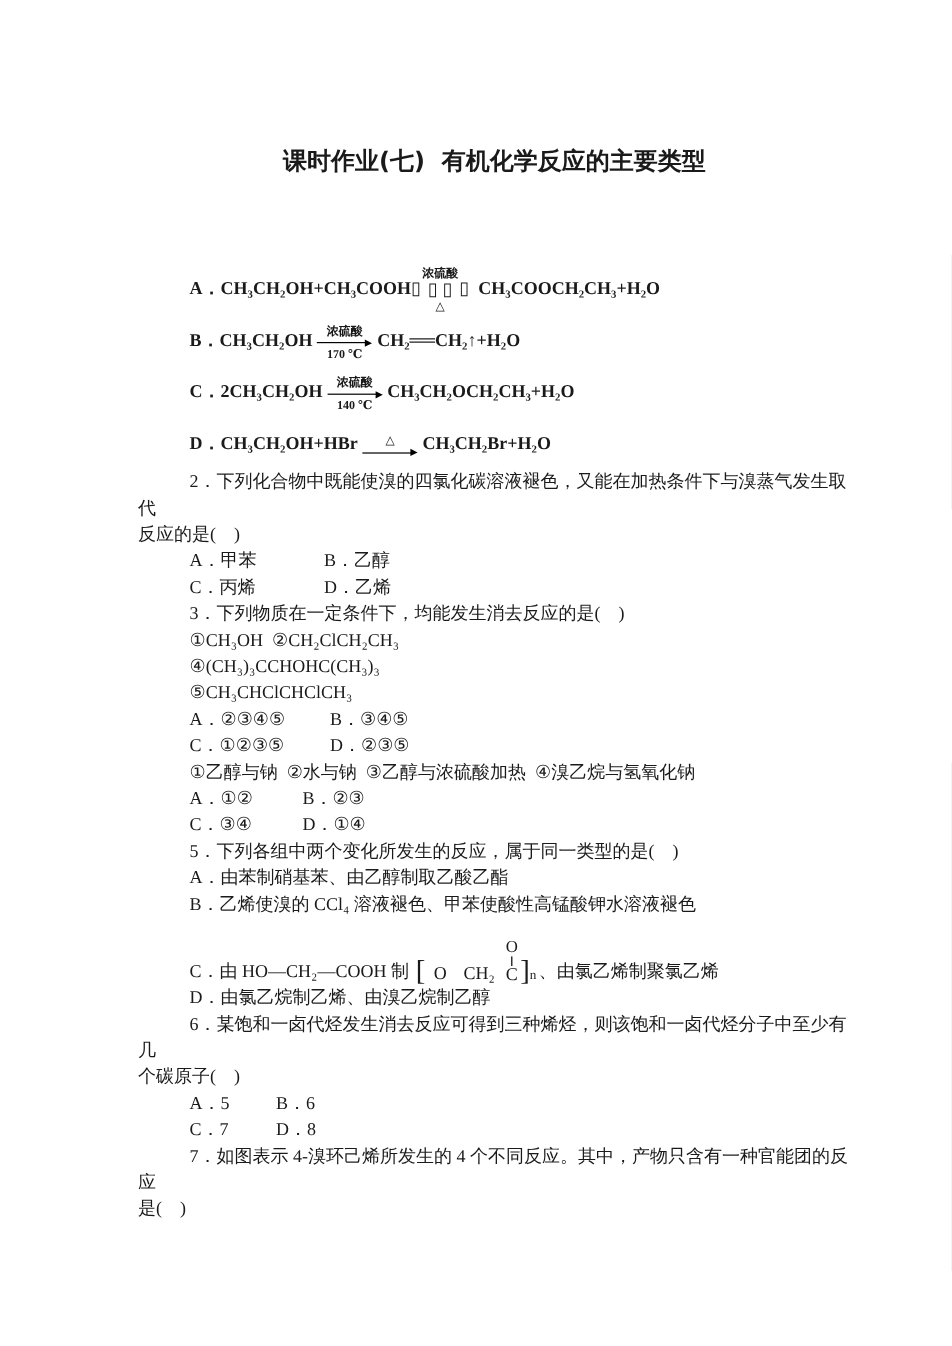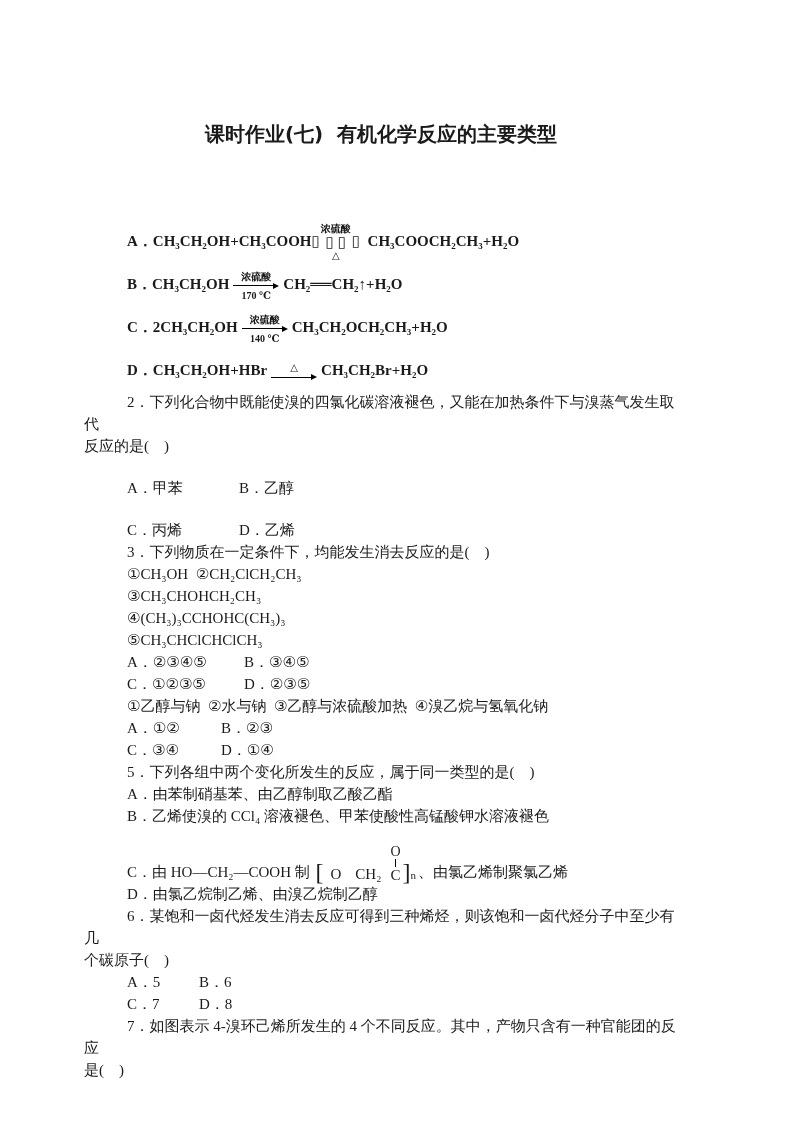--- a/index.html
+++ b/index.html
@@ -7,34 +7,34 @@
     position:relative;
     width:793px; height:1122px;
     margin:0 auto;
     background:#ffffff;
     color:#1a1a1a;
     font-family:"Liberation Serif","DejaVu Serif","DejaVu Sans",serif;
     font-size:15px;
     line-height:22px;
     overflow:hidden;
   }
-  .content {position:absolute; left:84px; top:121px; width:594px;}
+  .content {position:absolute; left:115px; top:121px; width:594px;}
   .title {
     margin:0 0 72px 0;
     text-align:center;
     font-size:20px; line-height:26px;
     font-weight:bold;
     font-family:"DejaVu Sans","Liberation Sans",sans-serif;
     white-space:pre-wrap;
   }
   p {margin:0; white-space:pre-wrap;}
   .ind {text-indent:43px;}
   .opt {padding-left:43px;}
   .two .c1 {display:inline-block; white-space:pre-wrap;}
-  .w112 {width:112px;margin-top:20px;} .w117 {width:117px;} .w94 {width:94px;} .w72 {width:72px;}
+  .w112 {width:112px;} .w117 {width:117px;} .w94 {width:94px;} .w72 {width:72px;}
   
   .eq {padding-left:43px; height:43px; display:flex; align-items:center;}
   .eq > span {white-space:pre;font-weight:bold;}
   .rx {display:inline-flex; flex-direction:column; align-items:center; margin:0 4px; transform:translateY(2px);}
   .rx .above, .rx .below {font-size:10px; line-height:11px; white-space:pre;}
   .rx .arrow {position:relative; height:8px; align-self:stretch; min-width:46px;}
   .rx .arrow::before {content:""; position:absolute; left:0; right:3px; top:3.5px; height:1px; background:#000;}
   .rx .arrow::after {content:""; position:absolute; right:0; top:1px; width:0; height:0;
     border-left:6px solid #000; border-top:3.5px solid transparent; border-bottom:3.5px solid transparent;}
   .estack {display:inline-flex; flex-direction:column; align-items:center; margin:0 1px; transform:translateY(1px);}
@@ -90,21 +90,20 @@
     <div>
       <p class="ind">2．下列化合物中既能使溴的四氯化碳溶液褪色，又能在加热条件下与溴蒸气发生取代</p>
       <p>反应的是(    )</p>
       <p class="opt two"><span class="c1 w112">A．甲苯</span><span>B．乙醇</span></p>
       <p class="opt two"><span class="c1 w112">C．丙烯</span><span>D．乙烯</span></p>
     </div>
 
     <div>
       <p class="ind">3．下列物质在一定条件下，均能发生消去反应的是(    )</p>
       <p class="opt">①CH₃OH  ②CH₂ClCH₂CH₃</p>
-      <p class="opt">③CH₃CHOHCH₂CH₃</p>
       <p class="opt">④(CH₃)₃CCHOHC(CH₃)₃</p>
       <p class="opt">⑤CH₃CHClCHClCH₃</p>
       <p class="opt two"><span class="c1 w117">A．②③④⑤</span><span>B．③④⑤</span></p>
       <p class="opt two"><span class="c1 w117">C．①②③⑤</span><span>D．②③⑤</span></p>
     </div>
 
     <div>
       <p class="opt">①乙醇与钠  ②水与钠  ③乙醇与浓硫酸加热  ④溴乙烷与氢氧化钠</p>
       <p class="opt two"><span class="c1 w94">A．①②</span><span>B．②③</span></p>
       <p class="opt two"><span class="c1 w94">C．③④</span><span>D．①④</span></p>

